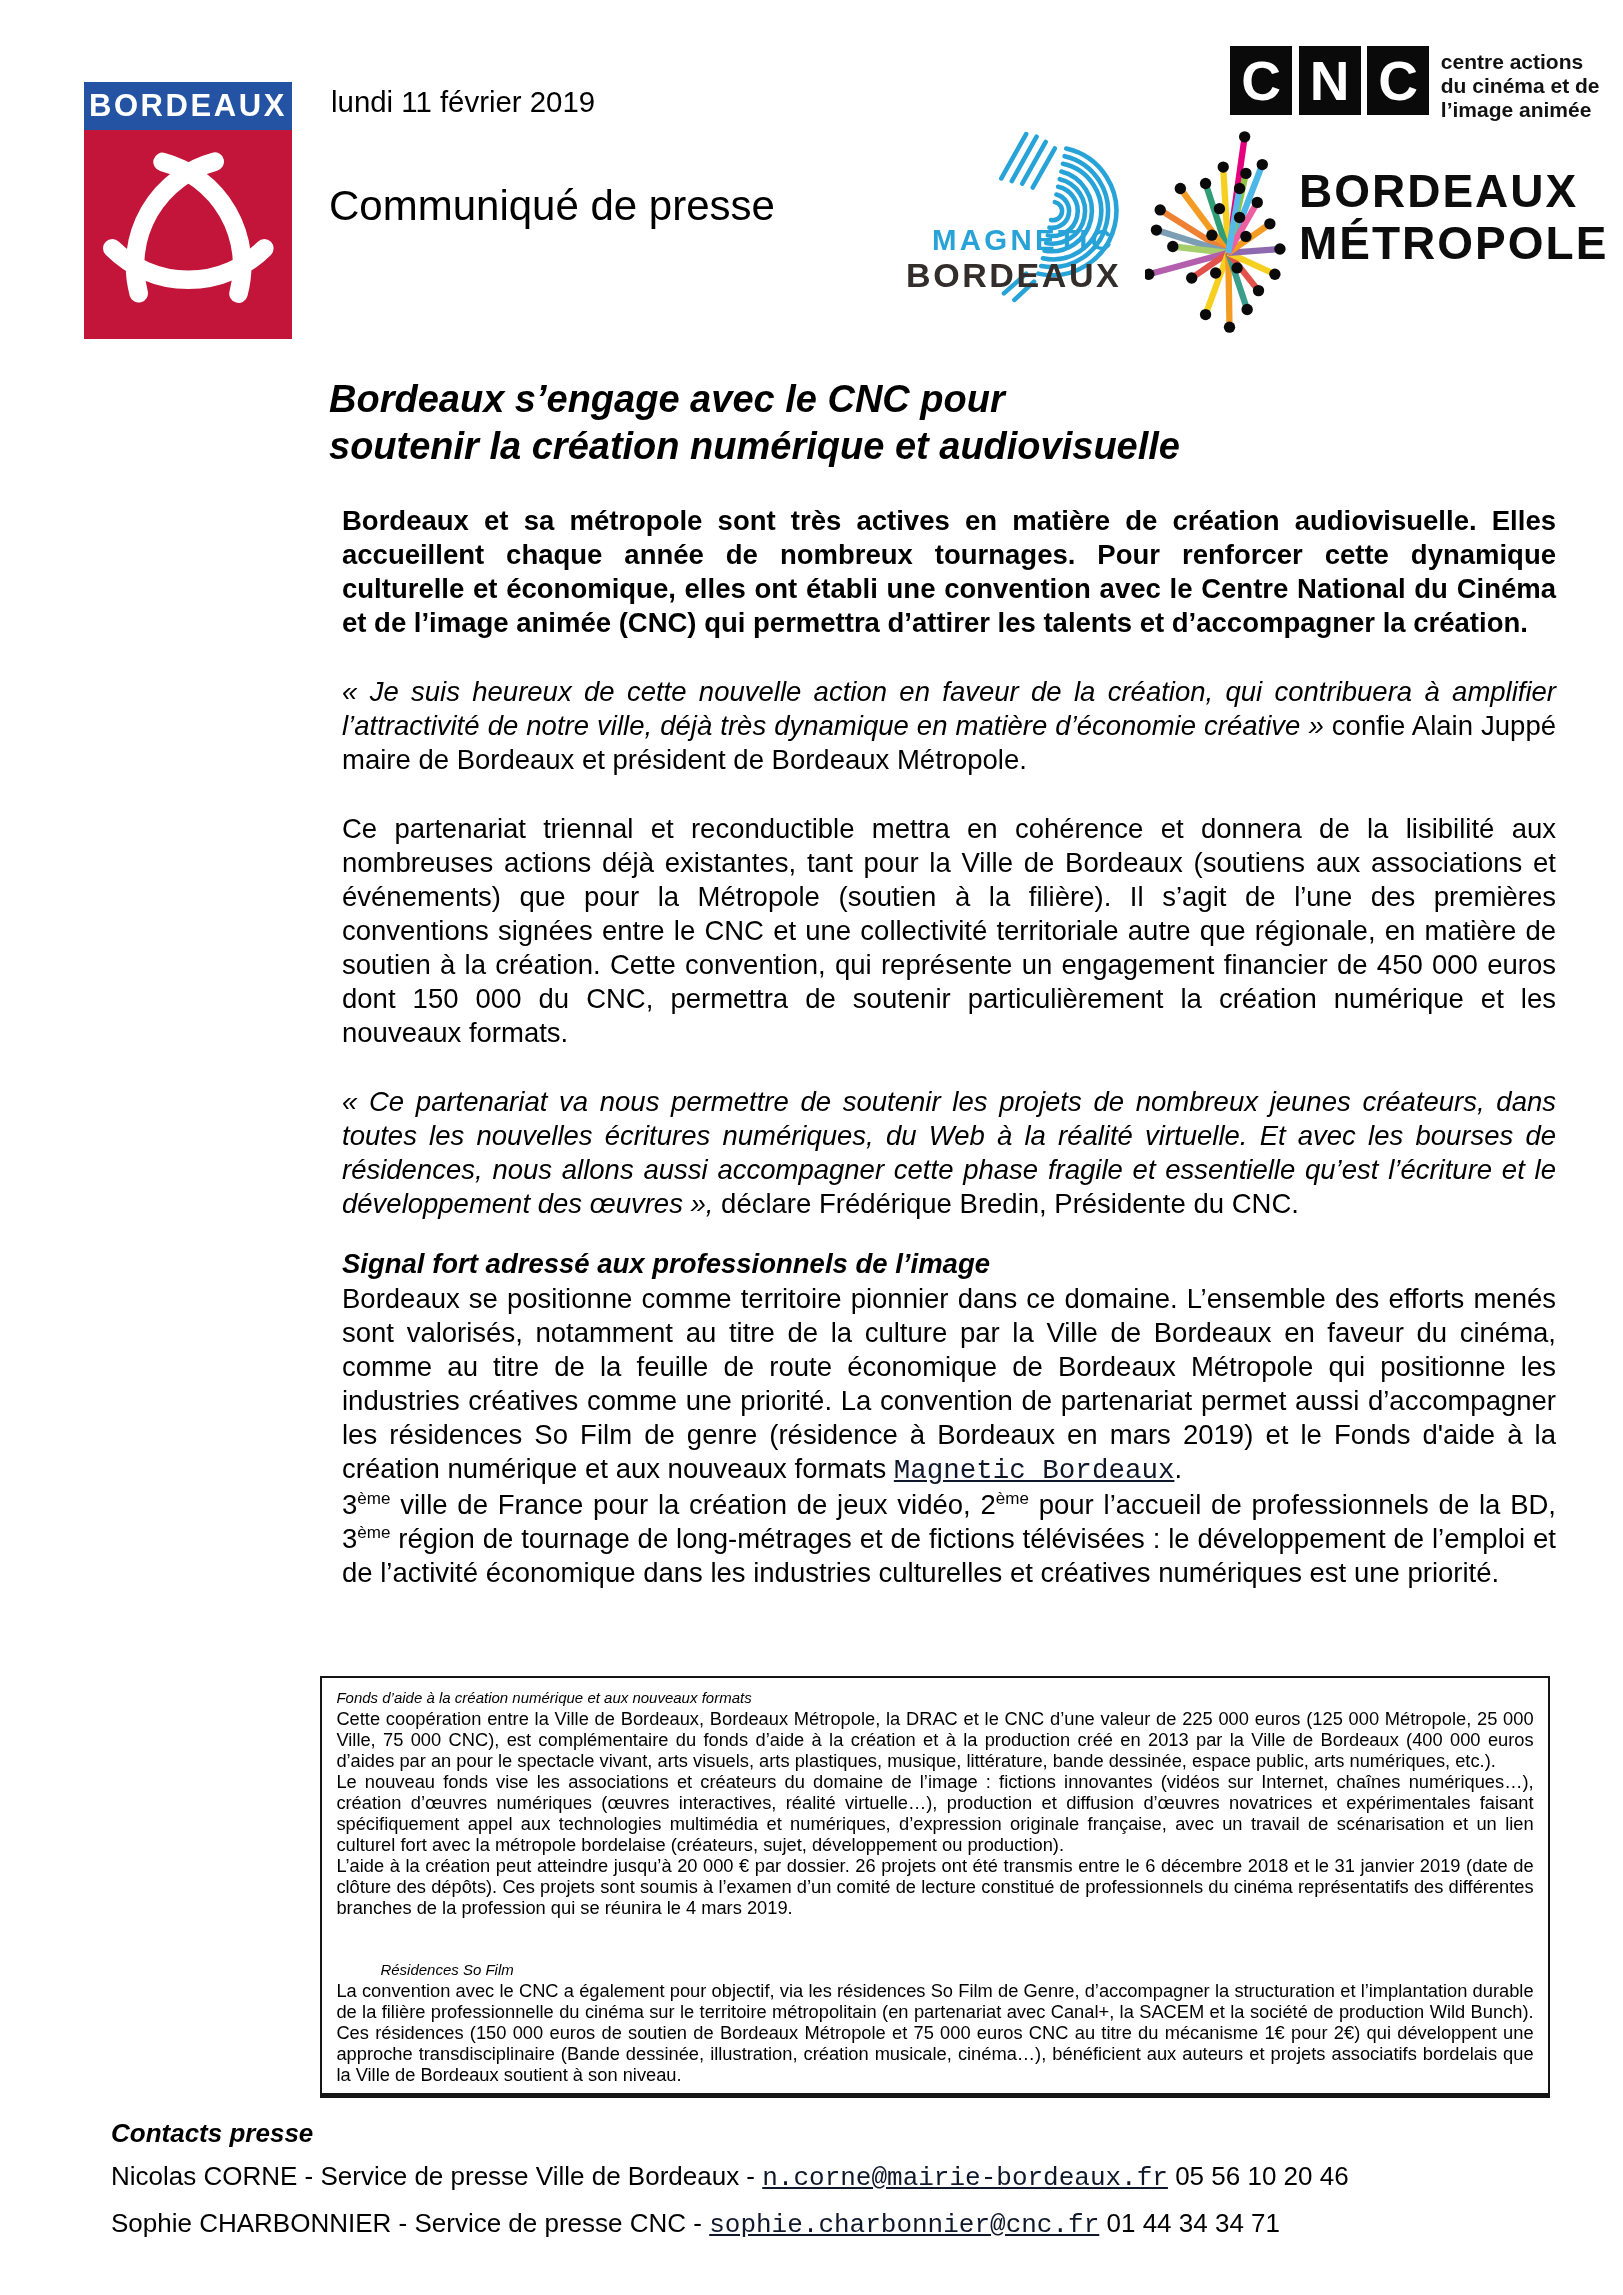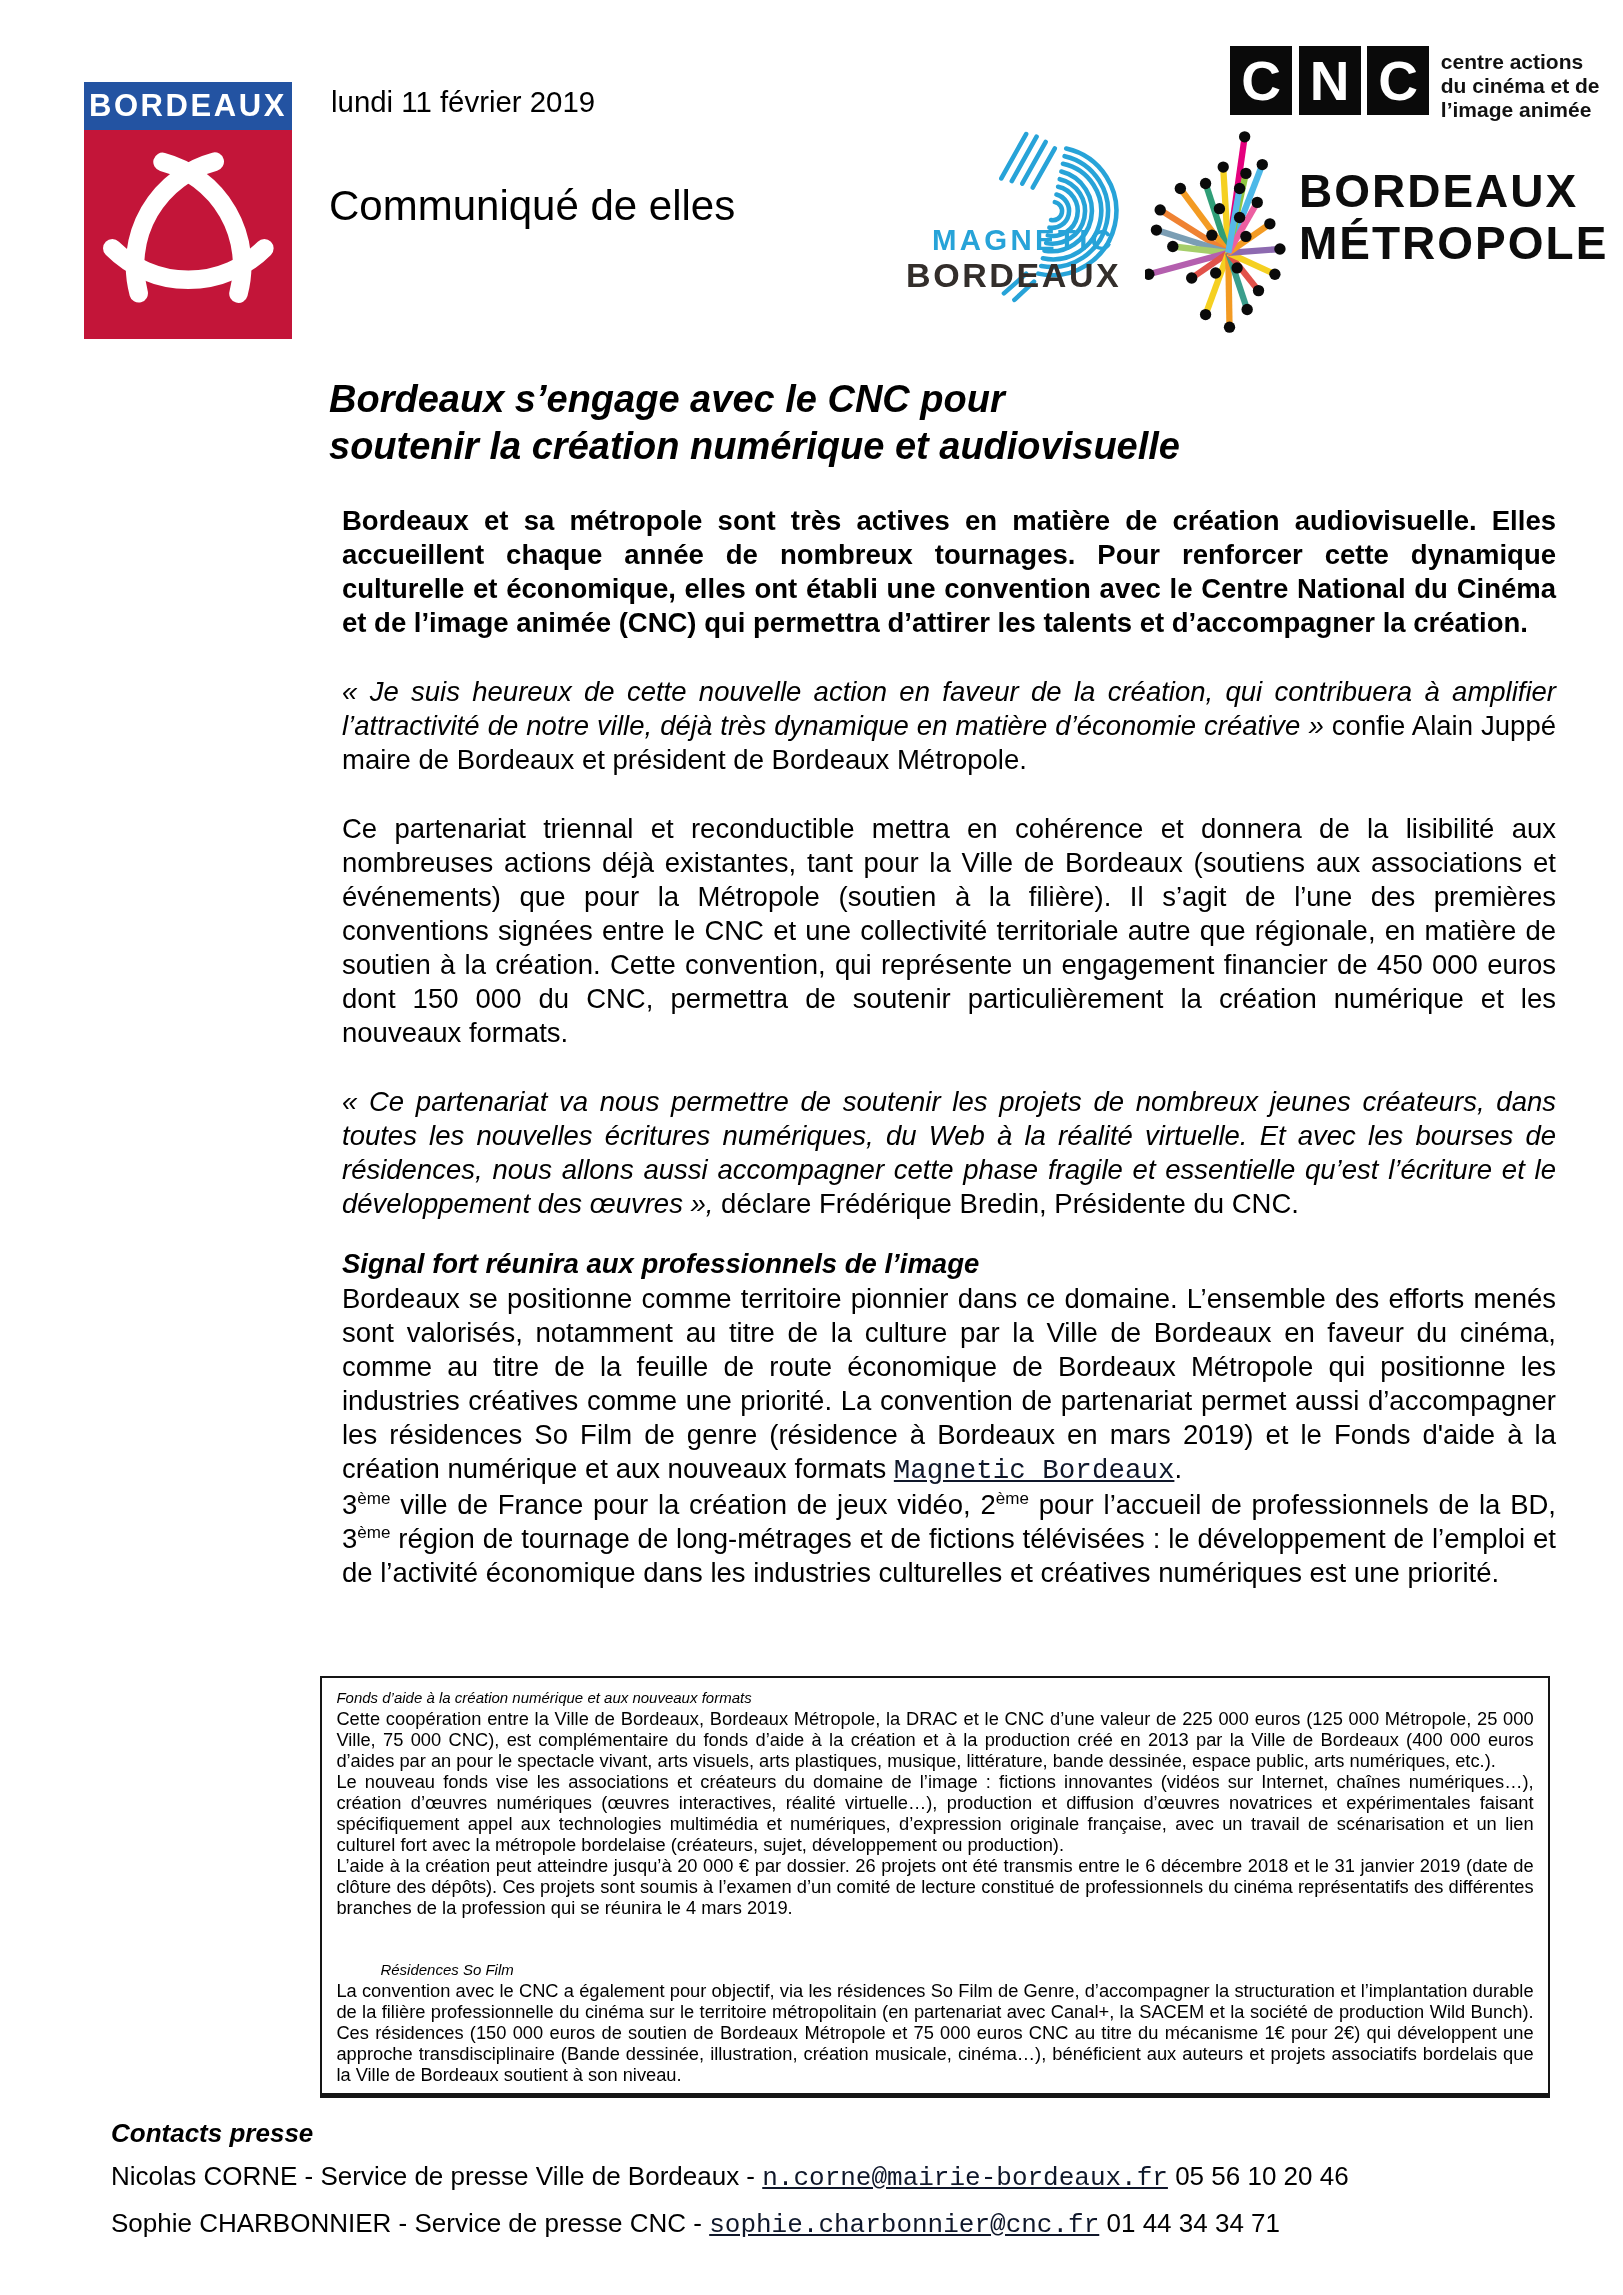--- a/index.html
+++ b/index.html
@@ -84,21 +84,21 @@
       <g fill="none" stroke="#ffffff" stroke-width="21" stroke-linecap="round">
         <path d="M129.6,17.7 A121.4,121.4 0 0 0 43.7,166.4"></path>
         <path d="M156.5,166.8 A121.4,121.4 0 0 0 70.7,18.0"></path>
         <path d="M13.9,115.5 A121.4,121.4 0 0 0 185.7,115.6"></path>
       </g>
     </svg>
   </div>
 </div>
 
 <div class="abs date">lundi 11 février 2019</div>
-<div class="abs doctype">Communiqué de elles</div>
+<div class="abs doctype">Communiqué de presse</div>
 
 <div class="abs mag-logo">
   <svg width="222" height="178" viewBox="0 0 340 272">
     <g fill="none" stroke="#27a3d8" stroke-width="7" stroke-linecap="round">
       <path d="M227.9,116.3 A14,14 0 0 1 222.1,143.7"></path>
       <path d="M230.4,104.6 A26,26 0 0 1 219.6,155.4"></path>
       <path d="M232.9,92.8 A38,38 0 0 1 217.1,167.2"></path>
       <path d="M235.4,81.1 A50,50 0 0 1 214.6,178.9"></path>
       <path d="M237.9,69.4 A62,62 0 0 1 212.1,190.6"></path>
       <path d="M240.4,57.6 A74,74 0 0 1 209.6,202.4"></path>
@@ -193,21 +193,21 @@
 
 <div class="abs content">
   <p class="lead">Bordeaux et sa métropole sont très actives en matière de création audiovisuelle. Elles accueillent chaque année de nombreux tournages. Pour renforcer cette dynamique culturelle et économique, elles ont établi une convention avec le Centre National du Cinéma et de l’image animée (CNC) qui permettra d’attirer les talents et d’accompagner la création.</p>
 
   <p><span class="it">« Je suis heureux de cette nouvelle action en faveur de la création, qui contribuera à amplifier l’attractivité de notre ville, déjà très dynamique en matière d’économie créative »</span><span> confie Alain Juppé maire de Bordeaux et président de Bordeaux Métropole.</span></p>
 
   <p>Ce partenariat triennal et reconductible mettra en cohérence et donnera de la lisibilité aux nombreuses actions déjà existantes, tant pour la Ville de Bordeaux (soutiens aux associations et événements) que pour la Métropole (soutien à la filière). Il s’agit de l’une des premières conventions signées entre le CNC et une collectivité territoriale autre que régionale, en matière de soutien à la création. Cette convention, qui représente un engagement financier de 450 000 euros dont 150 000 du CNC, permettra de soutenir particulièrement la création numérique et les nouveaux formats.</p>
 
   <p class="qgap"><span class="it">« Ce partenariat va nous permettre de soutenir les projets de nombreux jeunes créateurs, dans toutes les nouvelles écritures numériques, du Web à la réalité virtuelle. Et avec les bourses de résidences, nous allons aussi accompagner cette phase fragile et essentielle qu’est l’écriture et le développement des œuvres »,</span><span> déclare Frédérique Bredin, Présidente du CNC.</span></p>
 
-  <p class="h-signal">Signal fort réunira aux professionnels de l’image</p>
+  <p class="h-signal">Signal fort adressé aux professionnels de l’image</p>
 
   <p class="tight"><span>Bordeaux se positionne comme territoire pionnier dans ce domaine. L’ensemble des efforts menés sont valorisés, notamment au titre de la culture par la Ville de Bordeaux en faveur du cinéma, comme au titre de la feuille de route économique de Bordeaux Métropole qui positionne les industries créatives comme une priorité. La convention de partenariat permet aussi d’accompagner les résidences So Film de genre (résidence à Bordeaux en mars 2019) et le Fonds d'aide à la création numérique et aux nouveaux formats </span><a class="lnk">Magnetic Bordeaux</a><span>.</span></p>
 
   <p class="tight"><span>3</span><sup>ème</sup><span> ville de France pour la création de jeux vidéo, 2</span><sup>ème</sup><span> pour l’accueil de professionnels de la BD, 3</span><sup>ème</sup><span> région de tournage de long-métrages et de fictions télévisées : le développement de l’emploi et de l’activité économique dans les industries culturelles et créatives numériques est une priorité.</span></p>
 </div>
 
 <div class="abs infobox">
   <p class="bh">Fonds d’aide à la création numérique et aux nouveaux formats</p>
   <p>Cette coopération entre la Ville de Bordeaux, Bordeaux Métropole, la DRAC et le CNC d’une valeur de 225 000 euros (125 000 Métropole, 25 000 Ville, 75 000 CNC), est complémentaire du fonds d’aide à la création et à la production créé en 2013 par la Ville de Bordeaux (400 000 euros d’aides par an pour le spectacle vivant, arts visuels, arts plastiques, musique, littérature, bande dessinée, espace public, arts numériques, etc.).</p>
   <p>Le nouveau fonds vise les associations et créateurs du domaine de l’image : fictions innovantes (vidéos sur Internet, chaînes numériques…), création d’œuvres numériques (œuvres interactives, réalité virtuelle…), production et diffusion d’œuvres novatrices et expérimentales faisant spécifiquement appel aux technologies multimédia et numériques, d’expression originale française, avec un travail de scénarisation et un lien culturel fort avec la métropole bordelaise (créateurs, sujet, développement ou production).</p>

